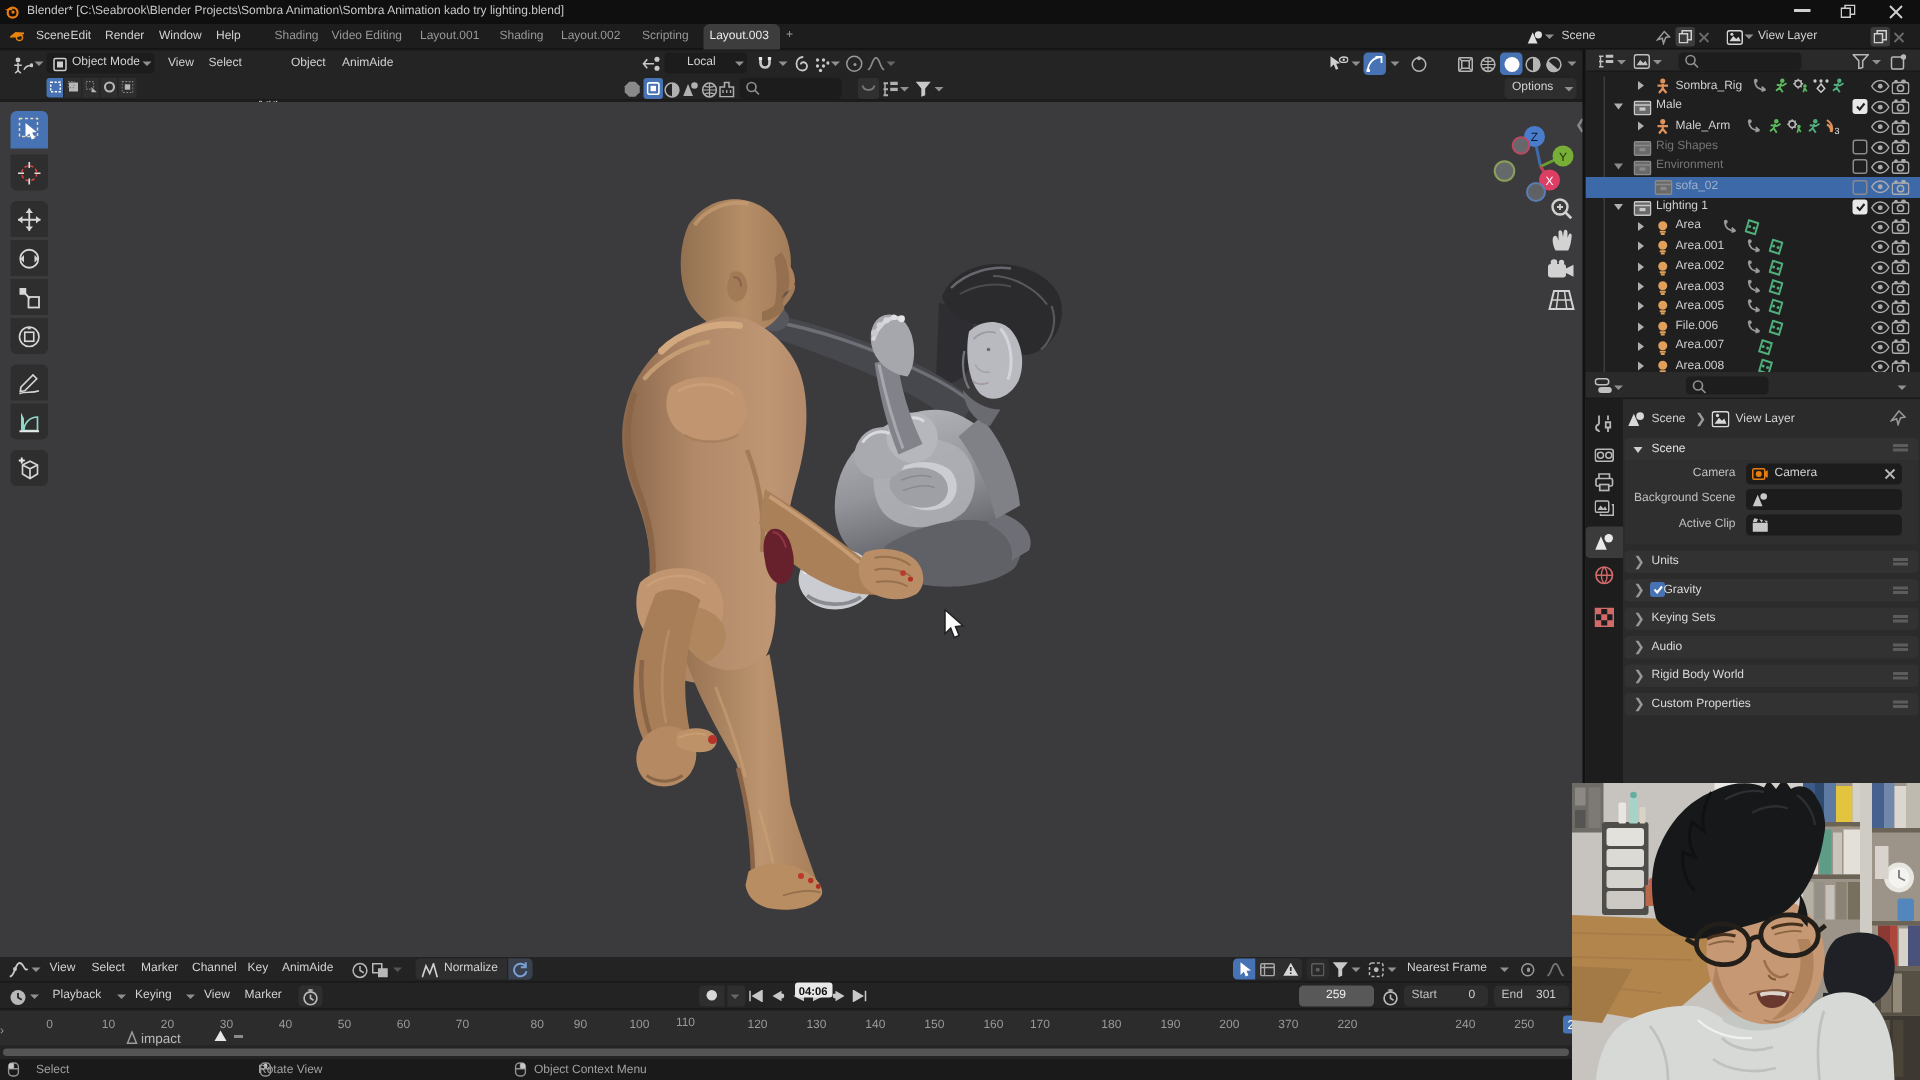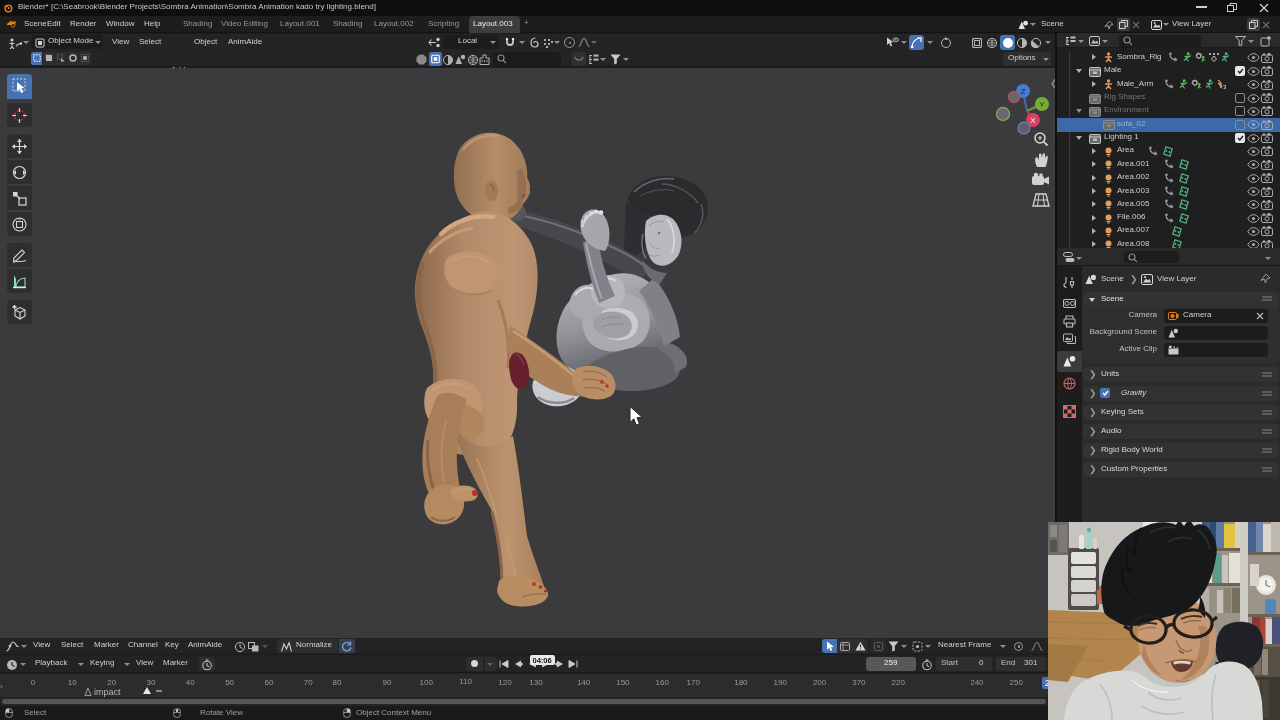--- a/index.html
+++ b/index.html
@@ -998,21 +998,21 @@
   <div class="abs dim" style="left:32px;top:121px;font-size:9px;">❯</div>
   <div class="abs txt" style="left:44px;top:121px;font-size:8px;color:#dadada;">Units</div>
   <div class="abs" style="left:205px;top:124px;width:10px;height:1.5px;background:#5c5c5c;box-shadow:0 3px 0 #5c5c5c;"></div>
 
   <div class="abs" style="left:26px;top:138px;width:196px;height:15px;background:#323232;border-radius:3px;"></div>
   <div class="abs dim" style="left:32px;top:140px;font-size:9px;">❯</div>
   <div class="abs" style="left:43px;top:140px;width:10px;height:10px;background:#4772b3;border-radius:2px;"></div>
   <svg class="abs" style="left:44.5px;top:142px;" width="7" height="6" viewBox="0 0 7 6">
     <path d="M1,3 L2.8,5 L6,1" fill="none" stroke="#fff" stroke-width="1.4"></path>
   </svg>
-  <div class="abs txt" style="left:64px;top:140px;font-size:8px;color:#dadada;font-style:italic;">Gravity</div>
+  <div class="abs txt" style="left:52px;top:140px;font-size:8px;color:#dadada;">Gravity</div>
   <div class="abs" style="left:205px;top:143px;width:10px;height:1.5px;background:#5c5c5c;box-shadow:0 3px 0 #5c5c5c;"></div>
 
   <div class="abs" style="left:26px;top:157px;width:196px;height:15px;background:#323232;border-radius:3px;"></div>
   <div class="abs dim" style="left:32px;top:159px;font-size:9px;">❯</div>
   <div class="abs txt" style="left:44px;top:159px;font-size:8px;color:#dadada;">Keying Sets</div>
   <div class="abs" style="left:205px;top:162px;width:10px;height:1.5px;background:#5c5c5c;box-shadow:0 3px 0 #5c5c5c;"></div>
 
   <div class="abs" style="left:26px;top:176px;width:196px;height:15px;background:#323232;border-radius:3px;"></div>
   <div class="abs dim" style="left:32px;top:178px;font-size:9px;">❯</div>
   <div class="abs txt" style="left:44px;top:178px;font-size:8px;color:#dadada;">Audio</div>
@@ -1162,26 +1162,26 @@
 
   <div class="abs" style="left:0;top:36px;width:1057px;height:23px;background:#2c2c2c;" id="ruler">
     <div class="abs" style="left:18.0px;top:4px;width:30px;text-align:center;font-size:8px;color:#9a9a9a;">0</div>
     <div class="abs" style="left:57.3px;top:4px;width:30px;text-align:center;font-size:8px;color:#9a9a9a;">10</div>
     <div class="abs" style="left:96.7px;top:4px;width:30px;text-align:center;font-size:8px;color:#9a9a9a;">20</div>
     <div class="abs" style="left:136.0px;top:4px;width:30px;text-align:center;font-size:8px;color:#9a9a9a;">30</div>
     <div class="abs" style="left:175.3px;top:4px;width:30px;text-align:center;font-size:8px;color:#9a9a9a;">40</div>
     <div class="abs" style="left:214.6px;top:4px;width:30px;text-align:center;font-size:8px;color:#9a9a9a;">50</div>
     <div class="abs" style="left:254.0px;top:4px;width:30px;text-align:center;font-size:8px;color:#9a9a9a;">60</div>
     <div class="abs" style="left:293.3px;top:4px;width:30px;text-align:center;font-size:8px;color:#9a9a9a;">70</div>
-    <div class="abs" style="left:332.6px;top:4px;width:30px;text-align:left;font-size:8px;color:#9a9a9a;">80</div>
+    <div class="abs" style="left:332.6px;top:4px;width:30px;text-align:right;font-size:8px;color:#9a9a9a;">80</div>
     <div class="abs" style="left:372.0px;top:4px;width:30px;text-align:center;font-size:8px;color:#9a9a9a;">90</div>
     <div class="abs" style="left:411.3px;top:4px;width:30px;text-align:center;font-size:8px;color:#9a9a9a;">100</div>
-    <div class="abs" style="left:450.6px;top:3px;width:30px;text-align:center;font-size:8px;color:#9a9a9a;">110</div>
+    <div class="abs" style="left:450.6px;top:3px;width:30px;font-size:8px;color:#9a9a9a;">110</div>
     <div class="abs" style="left:490.0px;top:4px;width:30px;text-align:center;font-size:8px;color:#9a9a9a;">120</div>
-    <div class="abs" style="left:529.3px;top:4px;width:30px;text-align:left;font-size:8px;color:#9a9a9a;">130</div>
+    <div class="abs" style="left:529.3px;top:4px;width:30px;text-align:center;font-size:8px;color:#9a9a9a;">130</div>
     <div class="abs" style="left:568.6px;top:4px;width:30px;text-align:center;font-size:8px;color:#9a9a9a;">140</div>
     <div class="abs" style="left:607.9px;top:4px;width:30px;text-align:center;font-size:8px;color:#9a9a9a;">150</div>
     <div class="abs" style="left:647.3px;top:4px;width:30px;text-align:center;font-size:8px;color:#9a9a9a;">160</div>
     <div class="abs" style="left:686.6px;top:4px;width:30px;font-size:8px;color:#9a9a9a;">170</div>
     <div class="abs" style="left:725.9px;top:4px;width:30px;text-align:center;font-size:8px;color:#9a9a9a;">180</div>
     <div class="abs" style="left:765.3px;top:4px;width:30px;text-align:center;font-size:8px;color:#9a9a9a;">190</div>
     <div class="abs" style="left:804.6px;top:4px;width:30px;text-align:center;font-size:8px;color:#9a9a9a;">200</div>
     <div class="abs" style="left:843.9px;top:4px;width:30px;text-align:center;font-size:8px;color:#9a9a9a;">370</div>
     <div class="abs" style="left:883.3px;top:4px;width:30px;text-align:center;font-size:8px;color:#9a9a9a;">220</div>
     <div class="abs" style="left:922.6px;top:4px;width:30px;text-align:center;font-size:8px;color:#9a9a9a;margin-top:32px;">230</div>
@@ -1210,21 +1210,21 @@
     <rect x="0.7" y="0.7" width="6.6" height="8.6" rx="2.6" fill="none" stroke="#909090" stroke-width="1"></rect>
     <path d="M4,0.7 L4,4.5 M0.7,4.5 L7.3,4.5" stroke="#909090" stroke-width="0.9"></path>
     <path d="M0.9,1.5 Q0.9,0.8 2,0.8 L4,0.8 L4,4.4 L0.9,4.4 Z" fill="#c8c8c8"></path>
   </svg>
   <div class="abs" style="left:24px;top:2px;font-size:8px;color:#a0a0a0;">Select</div>
   <svg class="abs" style="left:173px;top:2px;" width="8" height="10" viewBox="0 0 8 10">
     <rect x="0.7" y="0.7" width="6.6" height="8.6" rx="2.6" fill="none" stroke="#909090" stroke-width="1"></rect>
     <path d="M4,0.7 L4,4.5 M0.7,4.5 L7.3,4.5" stroke="#909090" stroke-width="0.9"></path>
     <rect x="2.8" y="1.2" width="2.4" height="2.8" rx="1" fill="#c8c8c8"></rect>
   </svg>
-  <div class="abs" style="left:200px;top:2px;font-size:8px;color:#a0a0a0;">Rotate View</div>
+  <div class="abs" style="left:172px;top:2px;font-size:8px;color:#a0a0a0;">Rotate View</div>
   <svg class="abs" style="left:343px;top:2px;" width="8" height="10" viewBox="0 0 8 10">
     <rect x="0.7" y="0.7" width="6.6" height="8.6" rx="2.6" fill="none" stroke="#909090" stroke-width="1"></rect>
     <path d="M4,0.7 L4,4.5 M0.7,4.5 L7.3,4.5" stroke="#909090" stroke-width="0.9"></path>
     <path d="M4,0.8 L6,0.8 Q7.1,0.8 7.1,1.8 L7.1,4.4 L4,4.4 Z" fill="#c8c8c8"></path>
   </svg>
   <div class="abs" style="left:356px;top:2px;font-size:8px;color:#a0a0a0;">Object Context Menu</div>
 </div>
 
 <div id="webcam" class="abs" style="left:1048px;top:522px;width:232px;height:198px;background:#c7c4bf;overflow:hidden;">
 <svg width="232" height="198" viewBox="0 0 232 198">

